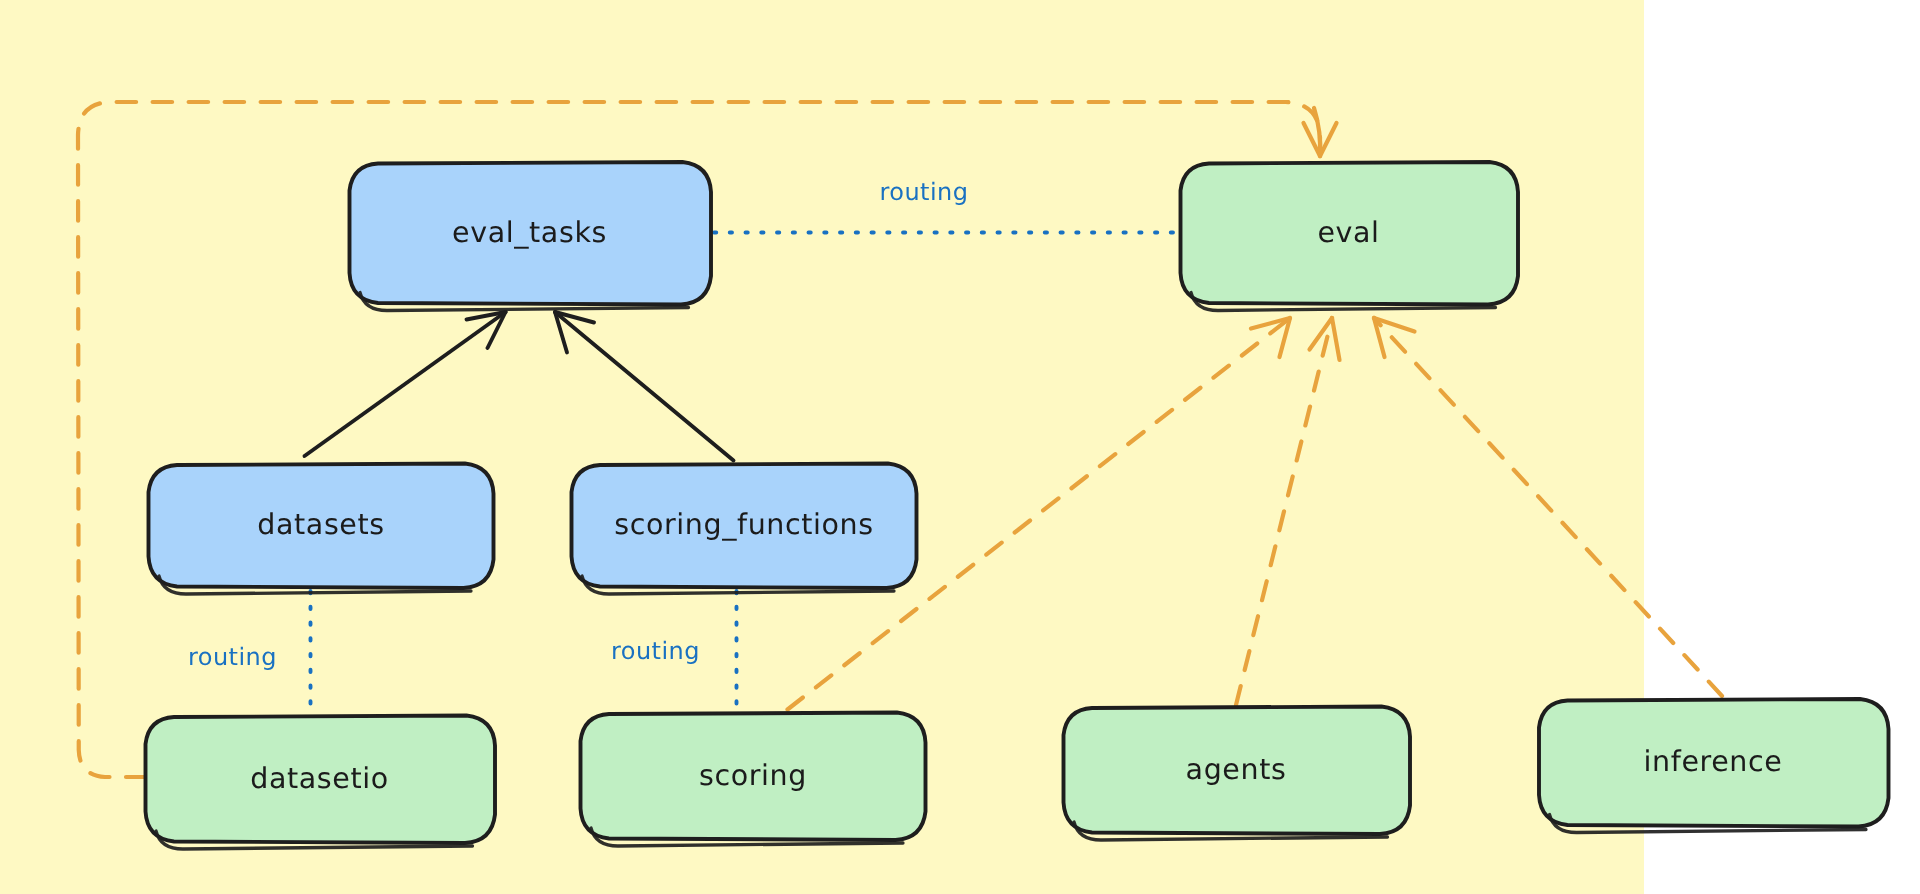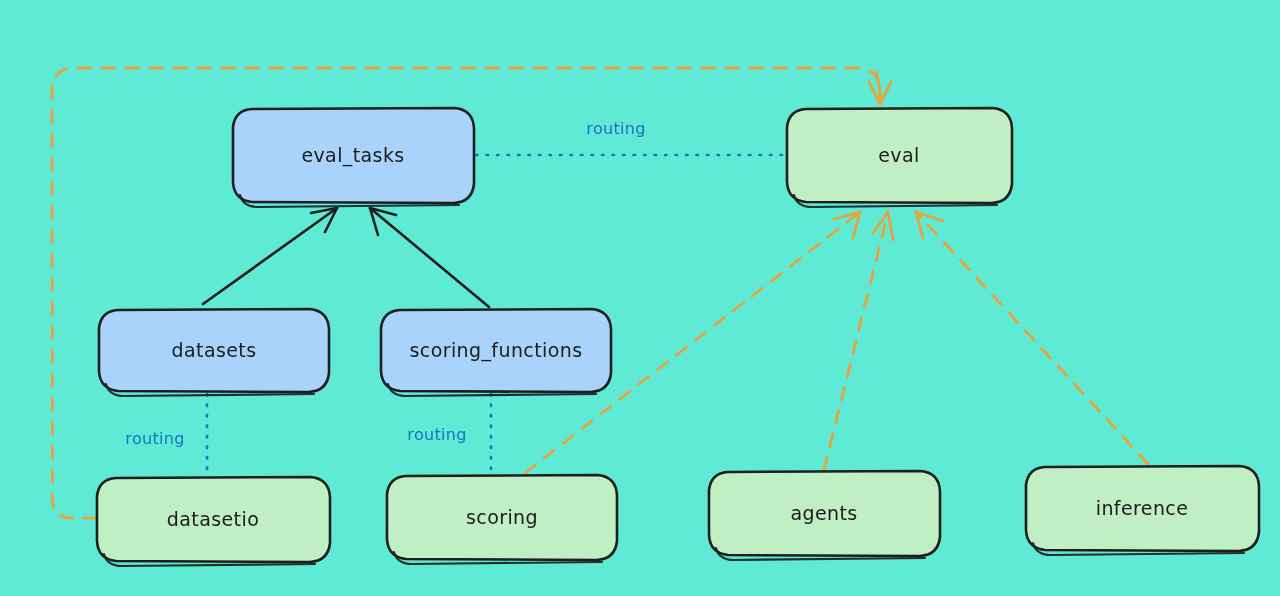--- a/index.html
+++ b/index.html
@@ -8,23 +8,23 @@
     background: #ffffff;
   }
   body {
     width: 1280px;
     height: 596px;
     overflow: hidden;
     font-family: "DejaVu Sans", sans-serif;
   }
   #diagram-root {
     position: relative;
-    width: 1280px;
+    width: 1096px;
     height: 596px;
-    background: #5eead4;
+    background: #fef9c3;
   }
   svg#diagram-svg {
     display: block;
     width: 1280px;
     height: 596px;
   }
   .node-label {
     font-family: "DejaVu Sans", sans-serif;
     font-size: 19px;
     fill: #1b1b1b;

